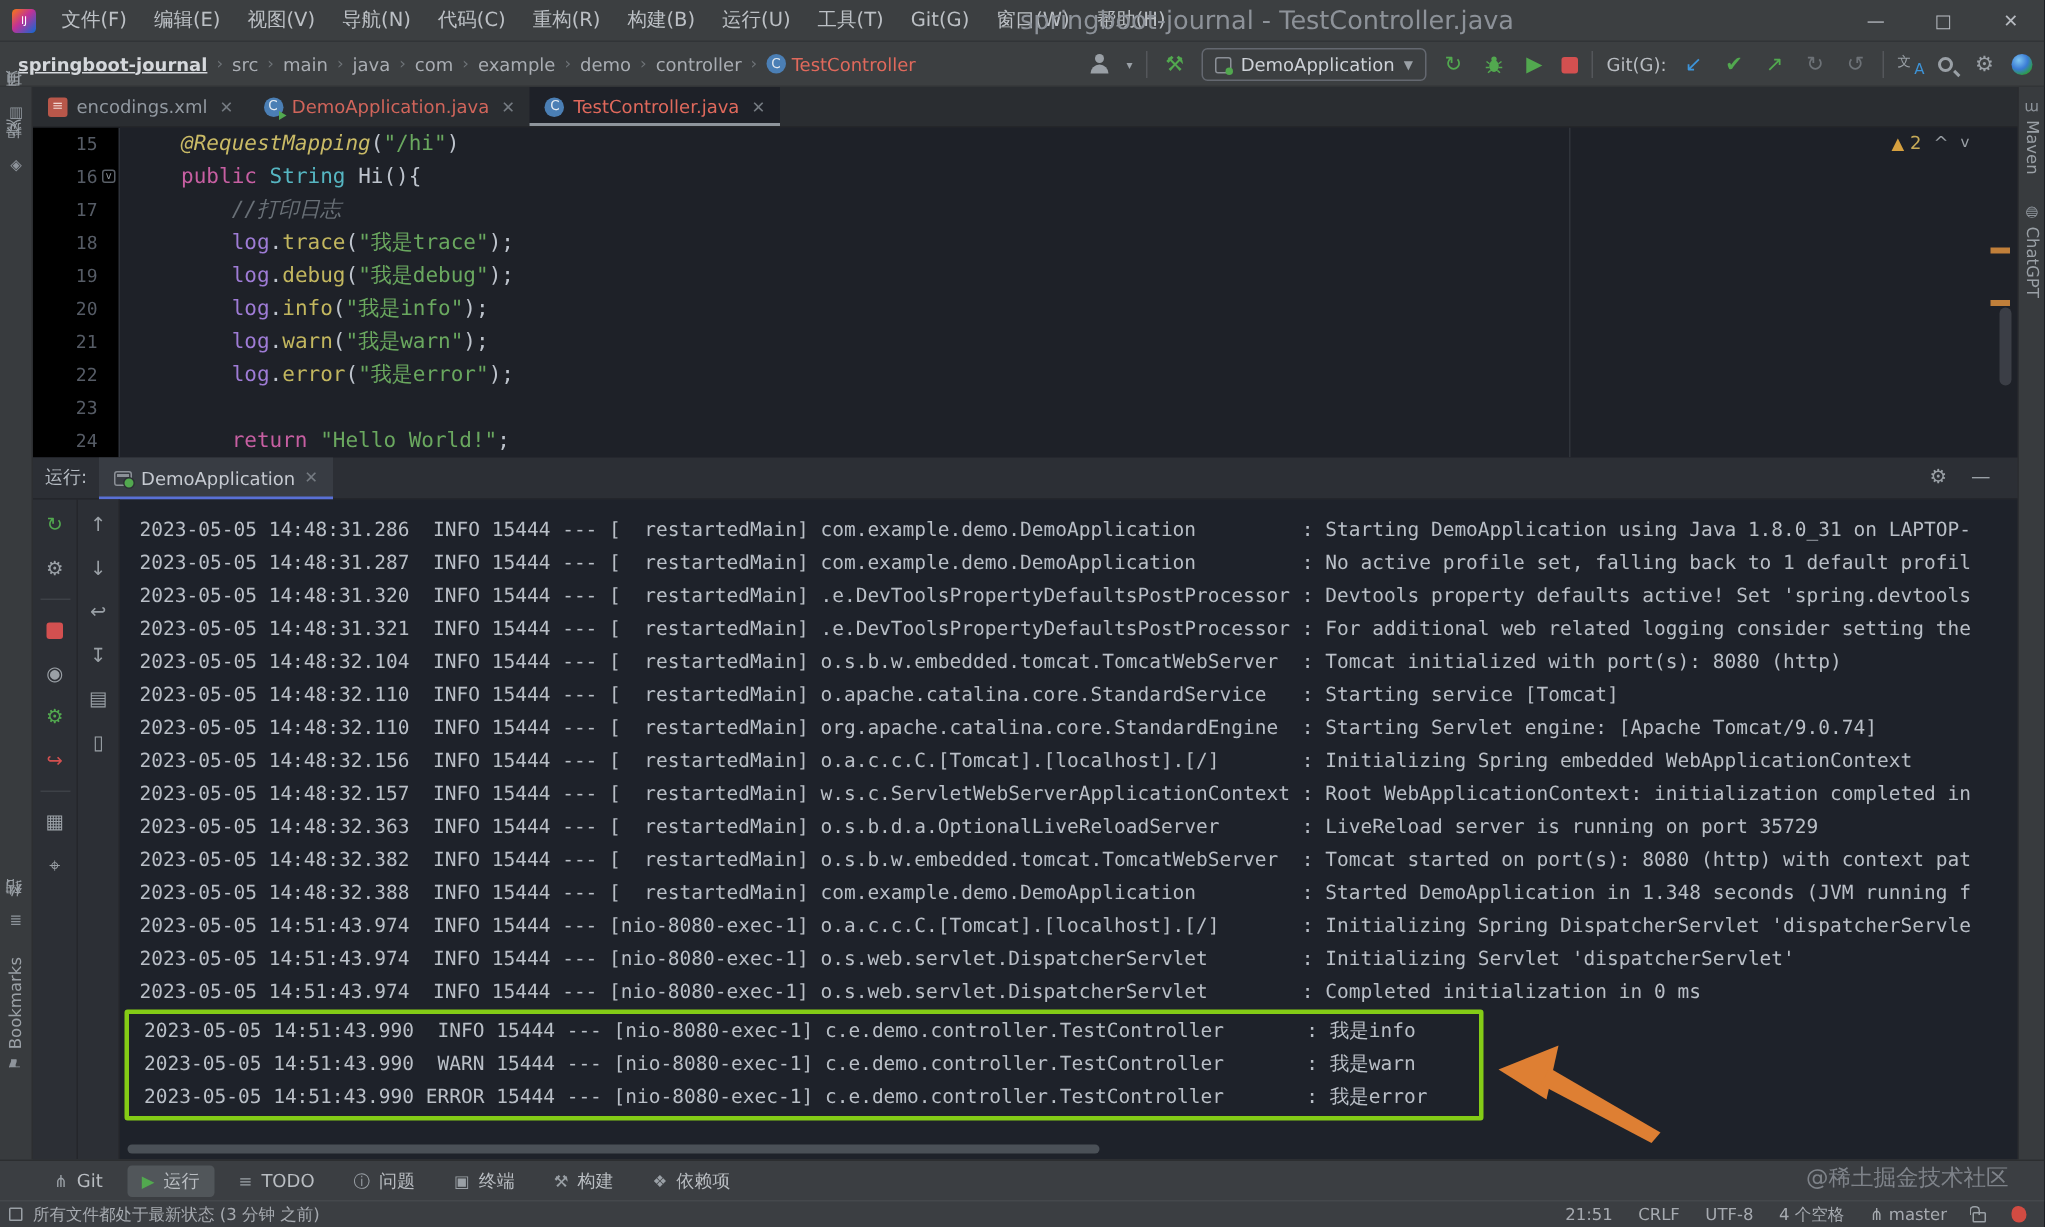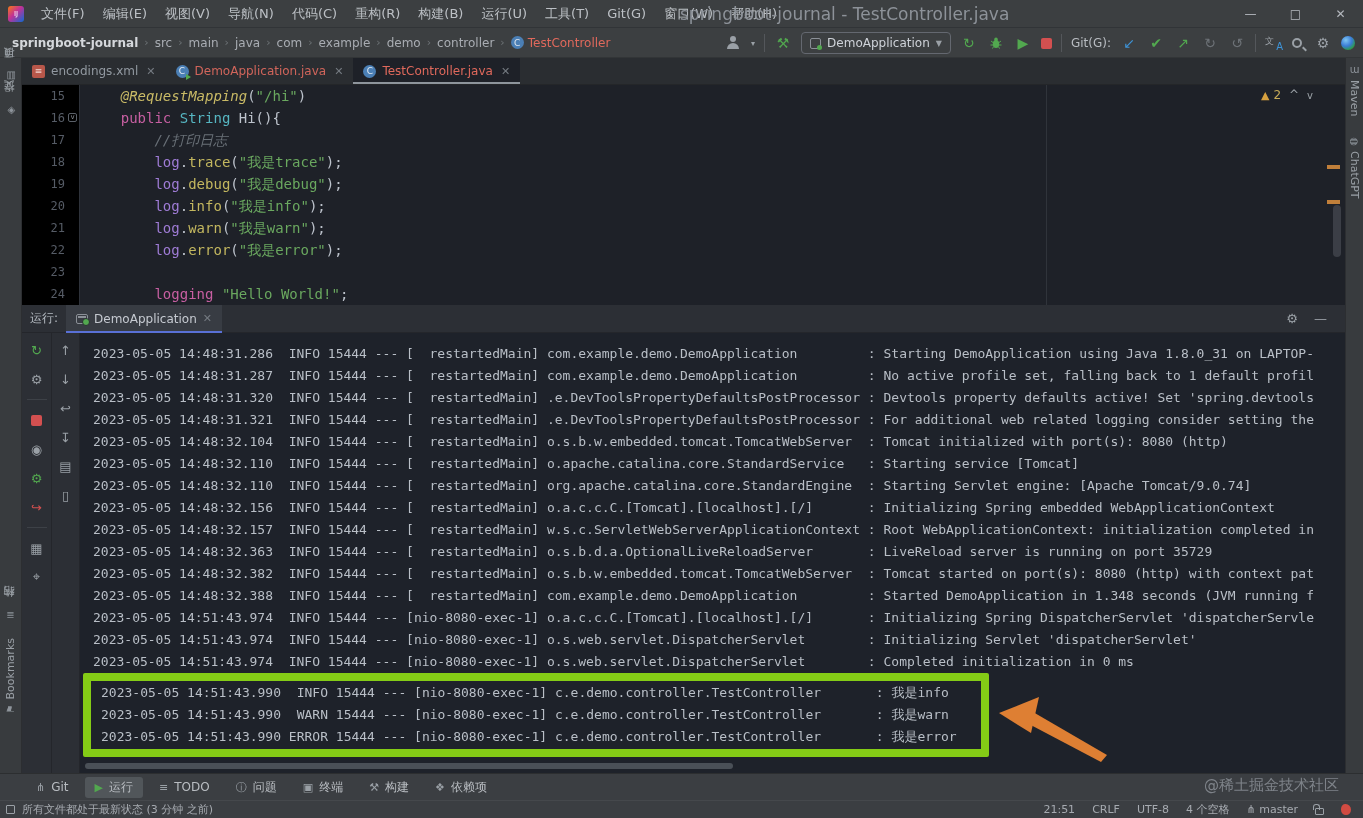--- a/index.html
+++ b/index.html
@@ -16,21 +16,21 @@
     background:linear-gradient(135deg,#f97a12,#c13197 45%,#0b6bd4); color:#fff;
     font-size:7px; font-weight:normal; display:flex; align-items:center; justify-content:center;}
   .menu-item { padding:0 9px; height:28px; line-height:28px; color:#bcc0c5; font-size:13px; cursor:default;}
   .win-title { position:absolute; left:680px; top:0; height:28px; line-height:28px; color:#8d9299; font-size:17px;}
   .win-controls { position:absolute; right:0; top:0; height:28px; display:flex;}
   .win-btn { width:45px; height:28px; display:flex; align-items:center; justify-content:center; color:#b6bac0; font-size:12px;}
   
   .toolbar { position:absolute; left:0; top:28px; width:1363px; height:30px;
     background:#3c3f41; display:flex; align-items:center; border-bottom:1px solid #323537;}
   .crumbs { display:flex; align-items:center; margin-left:12px; font-size:12px; color:#a9adb3;}
-  .crumb.first { font-weight:bold; color:#d5d8dc;}
+  .crumb.first { font-weight:bold; color:#d5d8dc;text-decoration:underline;}
   .crumb-sep { margin:0 6px; color:#6e7377; font-size:11px;}
   .crumb-cur { color:#e0695c;}
   .crumb-icon { width:13px; height:13px; border-radius:50%; background:#4b7fb5; color:#dfe6ee;
     font-size:9px; display:inline-flex; align-items:center; justify-content:center; margin-right:4px;}
   .tb-right { position:absolute; right:8px; top:0; height:30px; display:flex; align-items:center; gap:9px;}
   .tb-icon { display:inline-flex; align-items:center; justify-content:center; width:18px; height:18px; font-size:14px; color:#9aa0a6;}
   .green { color:#52a84f !important;}
   .blue  { color:#3d94d9 !important;}
   .dim   { color:#6d7277 !important;}
   .red   { color:#d35050 !important;}
@@ -109,21 +109,21 @@
   .rcol1 { position:absolute; left:0; top:0; width:30px; height:100%; background:#2c2f35; border-right:1px solid #24262b;
     display:flex; flex-direction:column; align-items:center; padding-top:8px; gap:11px;}
   .rcol2 { position:absolute; left:30px; top:0; width:28px; height:100%; background:#2c2f35; border-right:1px solid #24262b;
     display:flex; flex-direction:column; align-items:center; padding-top:8px; gap:11px;}
   .pbtn { width:18px; height:18px; display:flex; align-items:center; justify-content:center; font-size:13px; color:#9aa0a6;}
   .psep { width:20px; height:1px; background:#3d4147;}
   
   .console { position:absolute; left:58px; top:0; right:0; height:100%; padding:10px 0 0 0;
     font-family:"DejaVu Sans Mono","Liberation Mono",monospace; font-size:13px; color:#b9bfc7; overflow:hidden;}
   .cline { height:22px; line-height:22px; white-space:pre; padding-left:13px;}
-  .hl-box { margin-left:3px; width:906px; border:8px solid #84cc16; border-radius:2px; padding:1px 0;}
+  .hl-box { margin-left:3px; width:906px; border:3px solid #84cc16; border-radius:2px; padding:1px 0;}
   .hl-box .cline { padding-left:10px;}
   .hscroll { position:absolute; left:85px; top:763px; width:648px; height:6px; background:#4a5057; border-radius:3px;}
   .arrow-svg { position:absolute; left:985px; top:693px;}
   
   .toolbottom { position:absolute; left:0; top:773px; width:1363px; height:27px; background:#3b3e42;
     border-top:1px solid #2c2e30; display:flex; align-items:center; padding-left:26px; gap:6px;}
   .btool { display:flex; align-items:center; gap:6px; height:21px; padding:0 10px; font-size:12px; color:#b9bdc2; border-radius:3px;}
   .btool.active { background:#51565a;}
   .btool .ic { font-size:11px; color:#9aa0a6;}
   .btool .ic.run-icon { color:#52a84f;}
@@ -297,21 +297,21 @@
     <div class="code" id="code">
         <div class="cline2"><span class="tk-p">    </span><span class="tk-a">@RequestMapping</span><span class="tk-p">(</span><span class="tk-s">"/hi"</span><span class="tk-p">)</span></div>
         <div class="cline2"><span class="tk-p">    </span><span class="tk-k">public</span><span class="tk-p"> </span><span class="tk-t">String</span><span class="tk-p"> </span><span class="tk-d">Hi</span><span class="tk-p">(){</span></div>
         <div class="cline2"><span class="tk-p">        </span><span class="tk-c">//打印日志</span></div>
         <div class="cline2"><span class="tk-p">        </span><span class="tk-f">log</span><span class="tk-p">.</span><span class="tk-m">trace</span><span class="tk-p">(</span><span class="tk-s">"我是trace"</span><span class="tk-p">);</span></div>
         <div class="cline2"><span class="tk-p">        </span><span class="tk-f">log</span><span class="tk-p">.</span><span class="tk-m">debug</span><span class="tk-p">(</span><span class="tk-s">"我是debug"</span><span class="tk-p">);</span></div>
         <div class="cline2"><span class="tk-p">        </span><span class="tk-f">log</span><span class="tk-p">.</span><span class="tk-m">info</span><span class="tk-p">(</span><span class="tk-s">"我是info"</span><span class="tk-p">);</span></div>
         <div class="cline2"><span class="tk-p">        </span><span class="tk-f">log</span><span class="tk-p">.</span><span class="tk-m">warn</span><span class="tk-p">(</span><span class="tk-s">"我是warn"</span><span class="tk-p">);</span></div>
         <div class="cline2"><span class="tk-p">        </span><span class="tk-f">log</span><span class="tk-p">.</span><span class="tk-m">error</span><span class="tk-p">(</span><span class="tk-s">"我是error"</span><span class="tk-p">);</span></div>
         <div class="cline2"></div>
-        <div class="cline2"><span class="tk-p">        </span><span class="tk-k">logging</span><span class="tk-p"> </span><span class="tk-s">"Hello World!"</span><span class="tk-p">;</span></div>
+        <div class="cline2"><span class="tk-p">        </span><span class="tk-k">return</span><span class="tk-p"> </span><span class="tk-s">"Hello World!"</span><span class="tk-p">;</span></div>
       </div>
     <div class="warn-widget">
       <span><span class="warn-tri">▲</span>
       <span class="warn-num">2</span></span>
       <span>^</span>
       <span style="font-size:10px;">v</span>
     </div>
     <div class="stripe-mark" style="top:80px;"></div>
     <div class="stripe-mark" style="top:115px;"></div>
     <div class="vscroll"></div>

